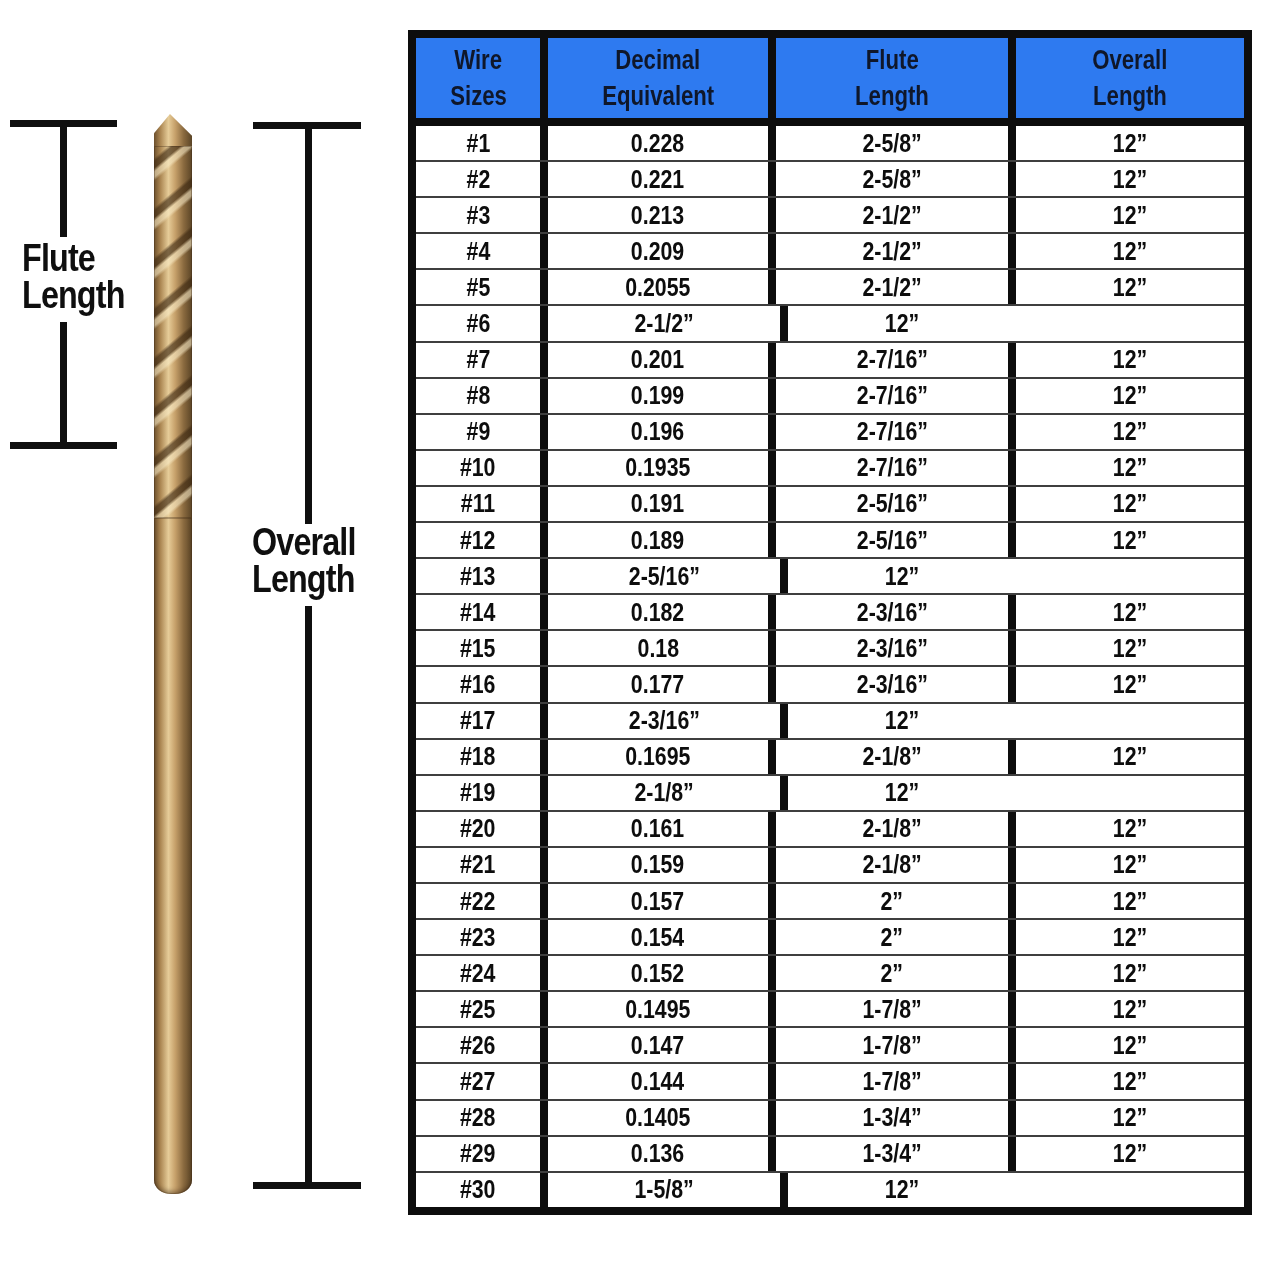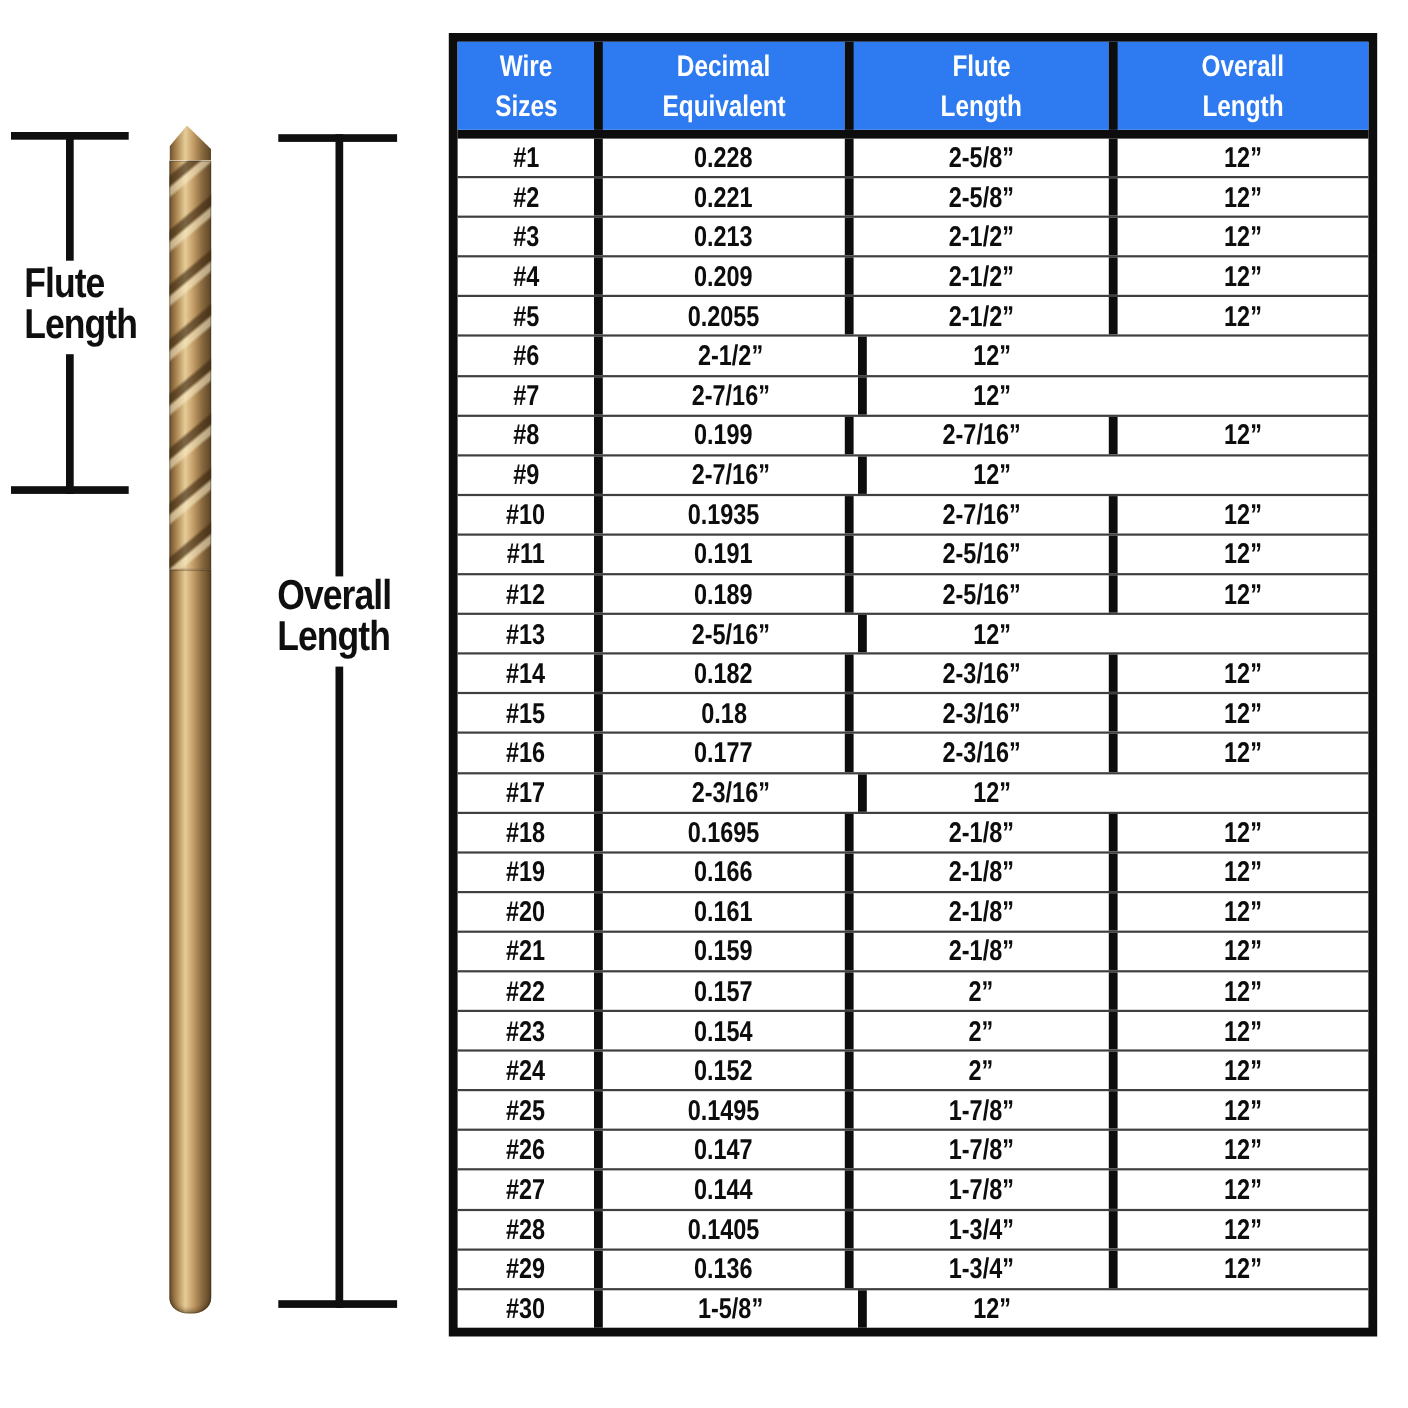--- a/index.html
+++ b/index.html
@@ -45,21 +45,21 @@
   }
 
   
   .tbl {
     position:absolute; left:408px; top:30px; width:844px; height:1185px;
     border:8px solid #0d0d0d; box-sizing:border-box; background:#ffffff;
     display:flex; flex-direction:column;
   }
   .thead { display:flex; height:88px; border-bottom:8px solid #0d0d0d; box-sizing:border-box; }
   .th {
-    background:#2e7af0; color:#ffffff; display:flex; flex-direction:column;
+    background:#2e7af0; color:#0f172a; display:flex; flex-direction:column;
     align-items:center; justify-content:center; font-size:27px; line-height:36px;
     box-sizing:border-box; text-align:center;
   }
   .th + .th { border-left:8px solid #0d0d0d; }
   .tbody { display:flex; flex-direction:column; flex:1; }
   .tr { display:flex; flex:1; }
   .tr + .tr { border-top:2px solid #3f3f3f; }
   .td {
     display:flex; align-items:center; justify-content:center;
     font-size:26px; box-sizing:border-box; color:#0d0d0d;
@@ -200,20 +200,23 @@
           </div>
           <div class="td c4">
             <span class="cnd">12”</span>
           </div>
         </div>
 
         <div class="tr">
           <div class="td c1">
             <span class="cnd">#7</span>
           </div>
+          <div class="td c2">
+            <span class="cnd">0.201</span>
+          </div>
           <div class="td c3">
             <span class="cnd">2-7/16”</span>
           </div>
           <div class="td c4">
             <span class="cnd">12”</span>
           </div>
         </div>
 
         <div class="tr">
           <div class="td c1">
@@ -227,20 +230,23 @@
           </div>
           <div class="td c4">
             <span class="cnd">12”</span>
           </div>
         </div>
 
         <div class="tr">
           <div class="td c1">
             <span class="cnd">#9</span>
           </div>
+          <div class="td c2">
+            <span class="cnd">0.196</span>
+          </div>
           <div class="td c3">
             <span class="cnd">2-7/16”</span>
           </div>
           <div class="td c4">
             <span class="cnd">12”</span>
           </div>
         </div>
 
         <div class="tr">
           <div class="td c1">
@@ -367,23 +373,20 @@
             <span class="cnd">2-1/8”</span>
           </div>
           <div class="td c4">
             <span class="cnd">12”</span>
           </div>
         </div>
 
         <div class="tr">
           <div class="td c1">
             <span class="cnd">#19</span>
-          </div>
-          <div class="td c2">
-            <span class="cnd">0.166</span>
           </div>
           <div class="td c3">
             <span class="cnd">2-1/8”</span>
           </div>
           <div class="td c4">
             <span class="cnd">12”</span>
           </div>
         </div>
 
         <div class="tr">

